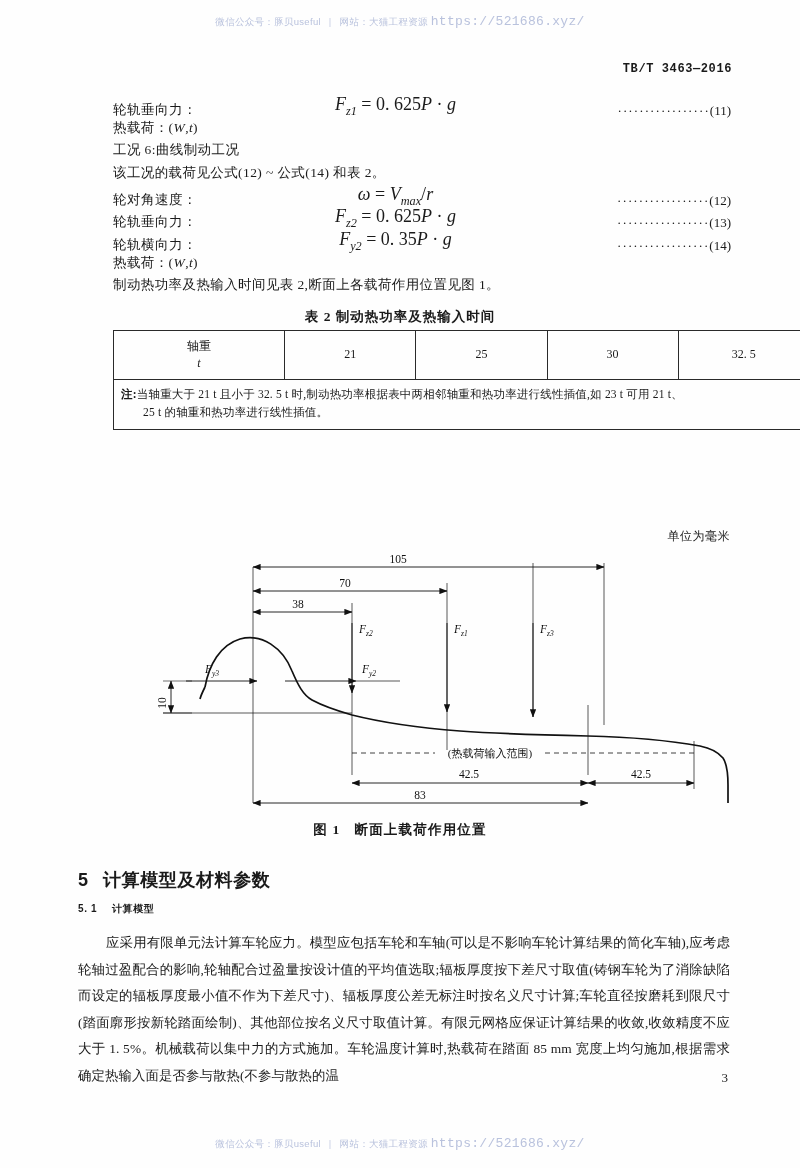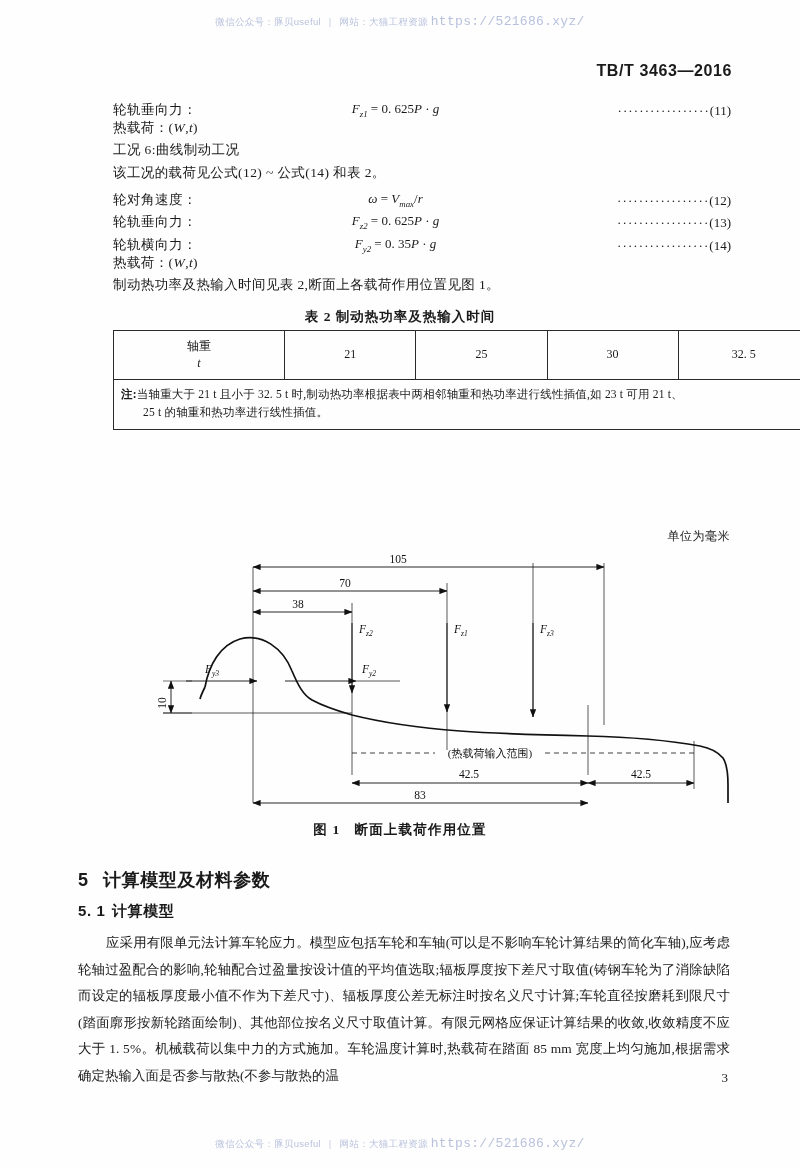--- a/index.html
+++ b/index.html
@@ -37,23 +37,23 @@
   .watermark-top { top: 14px; }
   .watermark-bottom { top: 1136px; }
   .watermark .wm-sep { padding: 0 5px; color: #c8cfe4; }
   .watermark .wm-url { font-family: "Liberation Mono", monospace; font-size: 13px; }
 
   
   .doc-header {
     position: absolute;
     top: 62px;
     right: 68px;
-    font-family: Liberation Sans, sans-serif;
-    font-weight: bold;
-    font-size: 16px;
+    font-family: Liberation Mono, monospace;
+    font-weight: bold;
+    font-size: 12px;
     letter-spacing: 0.6px;
   }
 
   
   .formula-block {
     position: absolute;
     left: 113px;
     top: 96px;
     width: 618px;
   }
@@ -64,21 +64,21 @@
     font-size: 13.5px;
   }
   .frow .flabel {
     width: 175px;
     flex: 0 0 175px;
     letter-spacing: 0.5px;
   }
   .frow .fexpr {
     flex: 1 1 auto;
     text-align: center;
-    font-size: 13px;
+    font-size: 18px;
     padding-right: 58px;
   }
   .frow .fnum {
     flex: 0 0 170px;
     text-align: right;
     font-size: 13px;
     white-space: nowrap;
   }
   .dots { letter-spacing: 1.1px; }
   .mvar { font-style: italic; font-family: "Liberation Serif", serif; }
@@ -166,21 +166,21 @@
     font-size: 18px;
     font-weight: bold;
     letter-spacing: 0.6px;
     font-family: "Liberation Sans", sans-serif;
   }
   .h1 .hnum { display: inline-block; width: 25px; }
   .h2 {
     position: absolute;
     left: 78px;
     top: 902px;
-    font-size: 15px;
+    font-size: 10px;
     font-weight: bold;
     letter-spacing: 0.6px;
     font-family: "Liberation Sans", sans-serif;
   }
   .h2 .hnum { display: inline-block; width: 34px; }
   .body-para {
     position: absolute;
     left: 78px;
     top: 930px;
     width: 652px;

